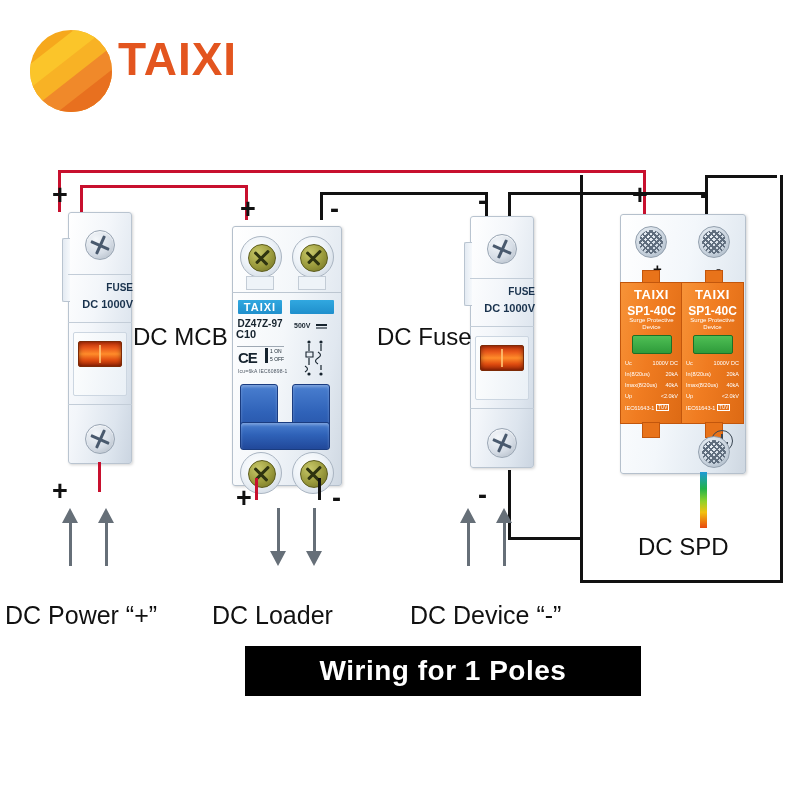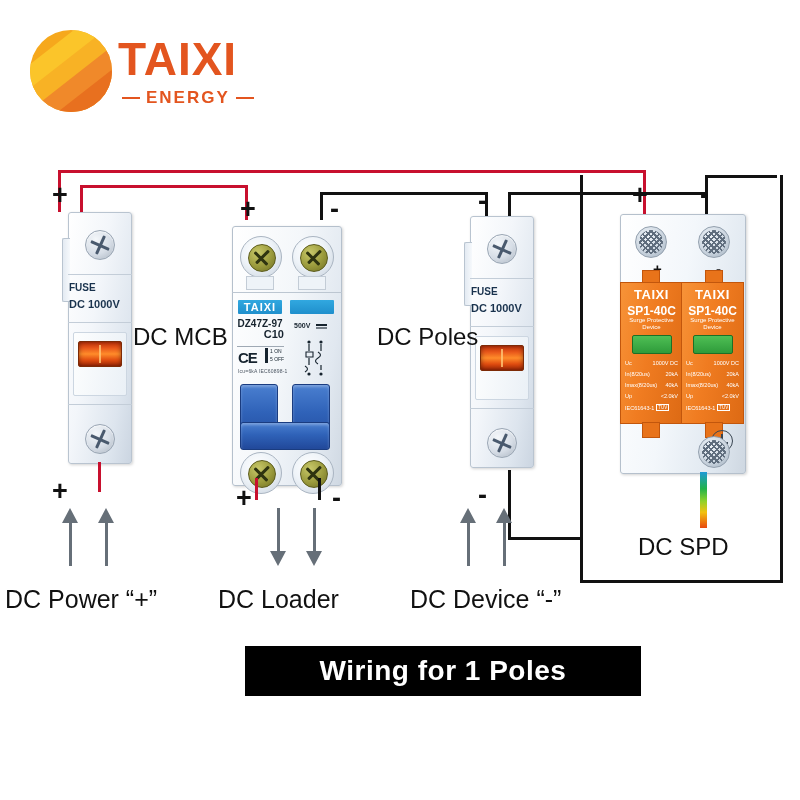--- a/index.html
+++ b/index.html
@@ -84,21 +84,21 @@
   .screw::before, .screw::after {
     content: ""; position: absolute;
     background: #4a5a6e; border-radius: 1px;
   }
   .screw::before { left: 50%; top: 4px;  width: 3px; height: 20px; margin-left: -1.5px; transform: rotate(24deg); }
   .screw::after  { top: 50%; left: 4px;  height: 3px; width: 20px; margin-top: -1.5px; transform: rotate(24deg); }
   .fuse-seam {
     position: absolute; left: 0; width: 100%; height: 1px; background: #c3cdd8;
   }
   .fuse-label {
-    position: absolute; width: 100%; text-align: left;
+    position: absolute; width: 100%; text-align: right;
     color: #19324d; font-weight: bold;
     font-family: "Liberation Sans", sans-serif;
   }
   .fuse-window {
     position: absolute; width: 42px; height: 24px;
     background: linear-gradient(180deg,#c7340a 0%, #e8571a 25%, #ff8c2a 50%, #e04d10 75%, #a82a06 100%);
     border: 1px solid #7d2a06;
     border-radius: 2px;
     box-shadow: inset 0 0 5px rgba(0,0,0,.45);
   }
@@ -244,20 +244,21 @@
   
   .callout {
     position: absolute; color: #111;
     font-size: 24px; font-family: "Liberation Sans", sans-serif;
     white-space: nowrap;
   }
   .bottom-label {
     position: absolute; color: #111;
     font-size: 25px; font-family: "Liberation Sans", sans-serif;
     white-space: nowrap;
+    margin-top: 16px;
   }
 
   
   .arrow { position: absolute; width: 16px; }
   .arrow .shaft { position: absolute; left: 7px; width: 2.5px; background: #666f78; }
   .arrow .head { position: absolute; left: 0; width: 0; height: 0; }
   .arrow.up .head   { border-left: 8px solid transparent; border-right: 8px solid transparent; border-bottom: 15px solid #666f78; top: 0; }
   .arrow.up .shaft  { top: 13px; }
   .arrow.down .head { border-left: 8px solid transparent; border-right: 8px solid transparent; border-top: 15px solid #666f78; bottom: 0; }
   .arrow.down .shaft{ top: 0; }
@@ -285,25 +286,20 @@
 <body>
 
 <div id="logo" class="abs">
   <div id="logo-sun">
     <div class="band b1"></div>
     <div class="band b2"></div>
     <div class="band b3"></div>
     <div class="band b4"></div>
   </div>
   <div id="logo-text">TAIXI</div>
-  <div id="logo-sub-row">
-    <div class="rule"></div>
-    <div id="logo-sub">ENERGY</div>
-    <div class="rule"></div>
-  </div>
 </div>
 
 <div class="abs wire-v red" style="left:58px; top:170px; height:42px;"></div>
 <div class="abs wire-h red" style="left:58px; top:170px; width:588px;"></div>
 <div class="abs wire-v red" style="left:643px; top:170px; height:45px;"></div>
 
 <div class="abs wire-v red" style="left:80px; top:185px; height:32px;"></div>
 <div class="abs wire-h red" style="left:80px; top:185px; width:168px;"></div>
 <div class="abs wire-v red" style="left:245px; top:185px; height:35px;"></div>
 
@@ -357,21 +353,21 @@
     <div class="abs" style="left:14px; top:50px; width:26px; height:12px; background:#eef3f8; border:1px solid #c3ccd6;"></div>
     <div class="abs" style="left:66px; top:50px; width:26px; height:12px; background:#eef3f8; border:1px solid #c3ccd6;"></div>
     <div class="abs" style="left:0; top:66px; width:100%; height:1px; background:#bcc6d1;"></div>
 
     <div class="mcb-brandbar" style="left:6px; top:74px; width:44px;">
       <div class="mcb-brand-text">TAIXI</div>
     </div>
     <div class="mcb-brandbar" style="left:58px; top:74px; width:44px;"></div>
 
     <div class="mcb-model" style="left:4px; top:92px; width:48px; text-align:center; font-size:10px;">DZ47Z-97</div>
-    <div class="mcb-model" style="left:4px; top:102px; width:48px; text-align:right; font-size:11px;">C10</div>
+    <div class="mcb-model" style="left:4px; top:102px; width:48px; font-size:11px;">C10</div>
     <div class="mcb-hr" style="left:5px; top:120px; width:47px;"></div>
     <div class="mcb-ce" style="left:6px; top:123px;">CE</div>
     <div class="abs" style="left:33px; top:122px; width:3px; height:15px; background:#16232e;"></div>
     <div class="mcb-onoff" style="left:38px; top:122px;">1 ON</div>
     <div class="mcb-onoff" style="left:38px; top:130px;">5 OFF</div>
     <div class="mcb-fine" style="left:6px; top:142px;">Icu=6kA IEC60898-1</div>
 
     <div class="mcb-volt" style="left:62px; top:96px;">500V</div>
     <div class="abs" style="left:84px; top:98px; width:11px; height:1.5px; background:#16232e;"></div>
     <div class="abs" style="left:84px; top:101px; width:11px; height:1.5px; background:#16232e; opacity:.55;"></div>
@@ -508,21 +504,21 @@
     <div class="spd-vent" style="left:78px; top:222px;">
         <div class="mesh"></div>
       </div>
   </div>
 </div>
 
 <div class="gnd-wire abs" style="left:700px; top:472px; height:56px;"></div>
 <div class="callout" style="left:638px; top:533px;">DC SPD</div>
 
 <div class="callout" style="left:133px; top:323px;">DC MCB</div>
-<div class="callout" style="left:377px; top:323px;">DC Poles</div>
+<div class="callout" style="left:377px; top:323px;">DC Fuse</div>
 
 <div class="arrow up" style="left:62px;  top:508px; height:58px;">
     <div class="head"></div>
     <div class="shaft" style="height:45px;"></div>
   </div>
 <div class="arrow up" style="left:98px;  top:508px; height:58px;">
     <div class="head"></div>
     <div class="shaft" style="height:45px;"></div>
   </div>
 
@@ -538,18 +534,18 @@
 <div class="arrow up" style="left:460px; top:508px; height:58px;">
     <div class="head"></div>
     <div class="shaft" style="height:45px;"></div>
   </div>
 <div class="arrow up" style="left:496px; top:508px; height:58px;">
     <div class="head"></div>
     <div class="shaft" style="height:45px;"></div>
   </div>
 
 <div class="bottom-label" style="left:5px;   top:585px;">DC Power “+”</div>
-<div class="bottom-label" style="left:218px; top:585px;">DC Loader</div>
+<div class="bottom-label" style="left:212px; top:585px;">DC Loader</div>
 <div class="bottom-label" style="left:410px; top:585px;">DC Device “-”</div>
 
 <div id="banner">
   <span>Wiring for 1 Poles</span>
 </div>
 
 </body></html>

